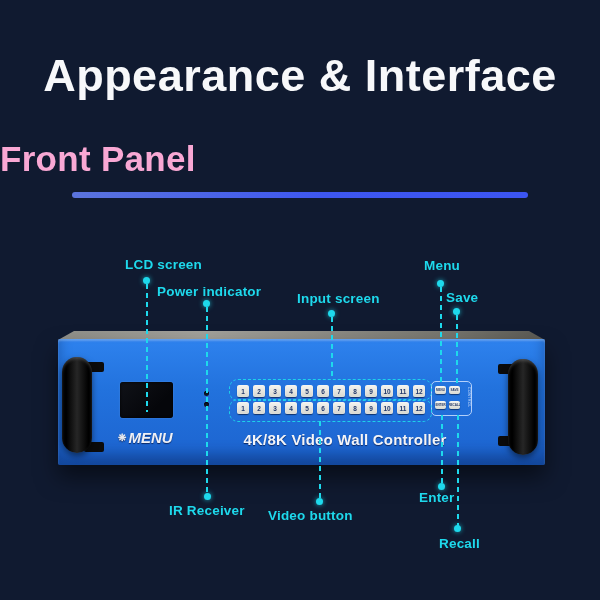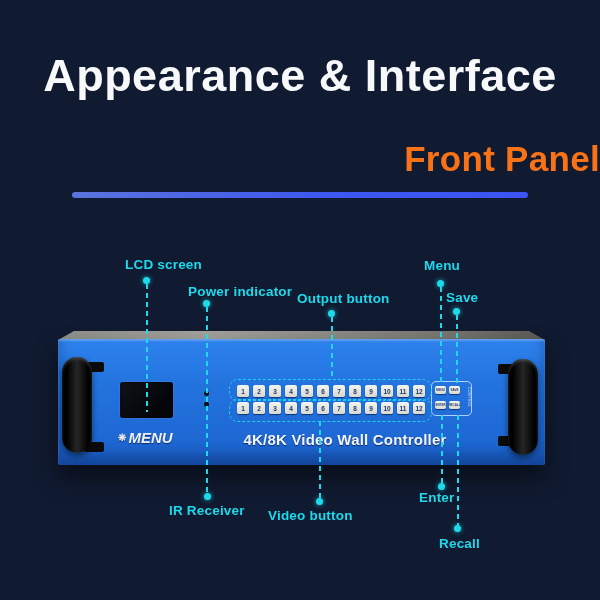--- a/index.html
+++ b/index.html
@@ -1,22 +1,22 @@
 <!DOCTYPE html>
 <html><head>
 <meta charset="utf-8">
 <style>
   html,body{margin:0;padding:0;background:#101a30;}
   .canvas{position:relative;width:600px;height:600px;background:#101a30;overflow:hidden;
           font-family:Liberation Sans, sans-serif;}
   
   .title{position:absolute;left:0;right:0;top:50px;text-align:center;
          font-size:45px;font-weight:bold;color:#f7f8fa;letter-spacing:.5px;}
-  .subtitle{position:absolute;left:0;right:0;top:139px;text-align:right;
-            font-size:35px;font-weight:bold;color:#f97316;letter-spacing:.3px;}
+  .subtitle{position:absolute;left:0;right:0;top:139px;text-align:left;
+            font-size:35px;font-weight:bold;color:#f9a8d4;letter-spacing:.3px;}
   .divider{position:absolute;left:72px;top:192px;width:456px;height:6px;border-radius:3px;
            background:linear-gradient(90deg,#5b74dd,#3e57f0 55%,#3c55f2);}
   
   .co-label{position:absolute;color:#1ed9ec;font-size:13.5px;font-weight:600;
             letter-spacing:.2px;z-index:7;white-space:nowrap;}
   .co-dot{position:absolute;width:7px;height:7px;border-radius:50%;background:#1ed9ec;
           box-shadow:0 0 5px rgba(30,217,236,.75);z-index:7;}
   .co-line{position:absolute;width:2px;z-index:6;
            background-image:repeating-linear-gradient(180deg,#1ed9ec 0 5px,transparent 5px 9px);}
   
@@ -146,22 +146,22 @@
   <div class="co-dot" style="left:203px;top:300px;"></div>
   <div class="co-dot" style="left:328px;top:310px;"></div>
   <div class="co-dot" style="left:437px;top:280px;"></div>
   <div class="co-dot" style="left:453px;top:308px;"></div>
   <div class="co-dot" style="left:204px;top:493px;"></div>
   <div class="co-dot" style="left:316px;top:498px;"></div>
   <div class="co-dot" style="left:438px;top:483px;"></div>
   <div class="co-dot" style="left:454px;top:525px;"></div>
 
   <div class="co-label" style="left:115px;top:257px;padding-left:10px;">LCD  screen</div>
-  <div class="co-label" style="left:188px;top:284px;">Power indicator</div>
-  <div class="co-label" style="left:297px;top:291px;">Output button</div>
+  <div class="co-label" style="left:157px;top:284px;">Power indicator</div>
+  <div class="co-label" style="left:297px;top:291px;">Input screen</div>
   <div class="co-label" style="left:424px;top:258px;">Menu</div>
   <div class="co-label" style="left:446px;top:290px;">Save</div>
   <div class="co-label" style="left:169px;top:503px;">IR Receiver</div>
   <div class="co-label" style="left:268px;top:508px;">Video button</div>
   <div class="co-label" style="left:419px;top:490px;">Enter</div>
   <div class="co-label" style="left:439px;top:536px;">Recall</div>
 
 </div>
 
 </body></html>

